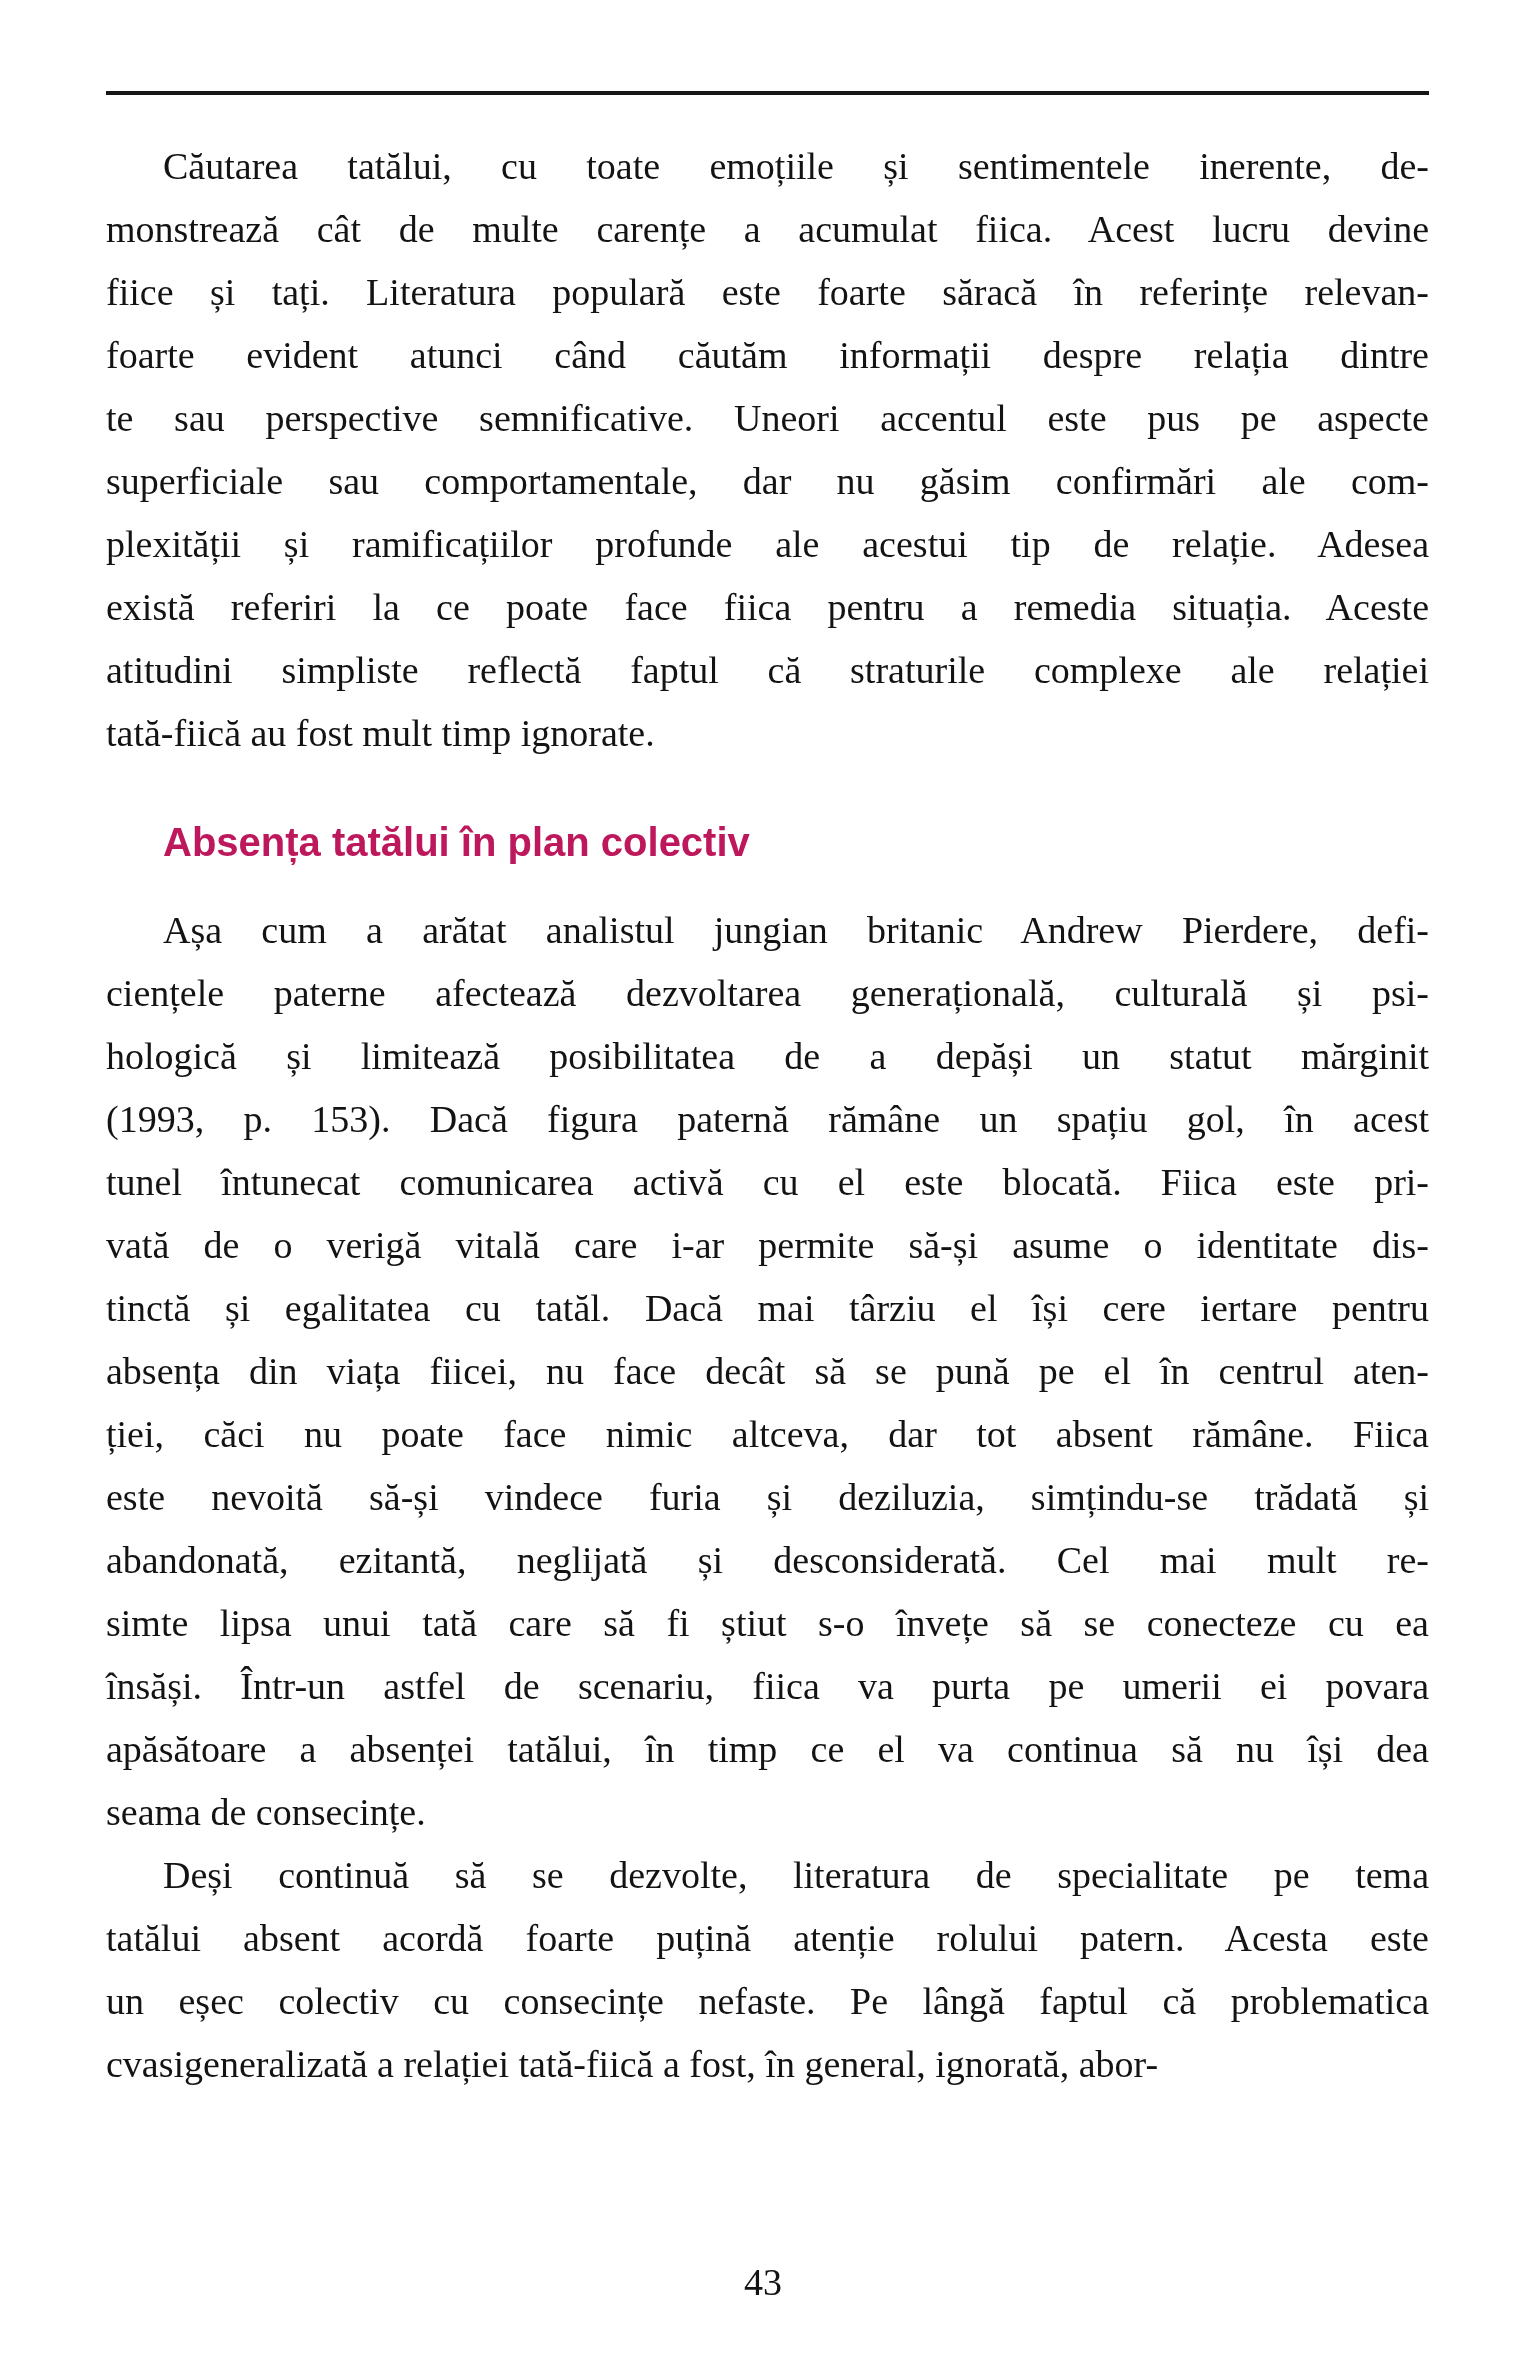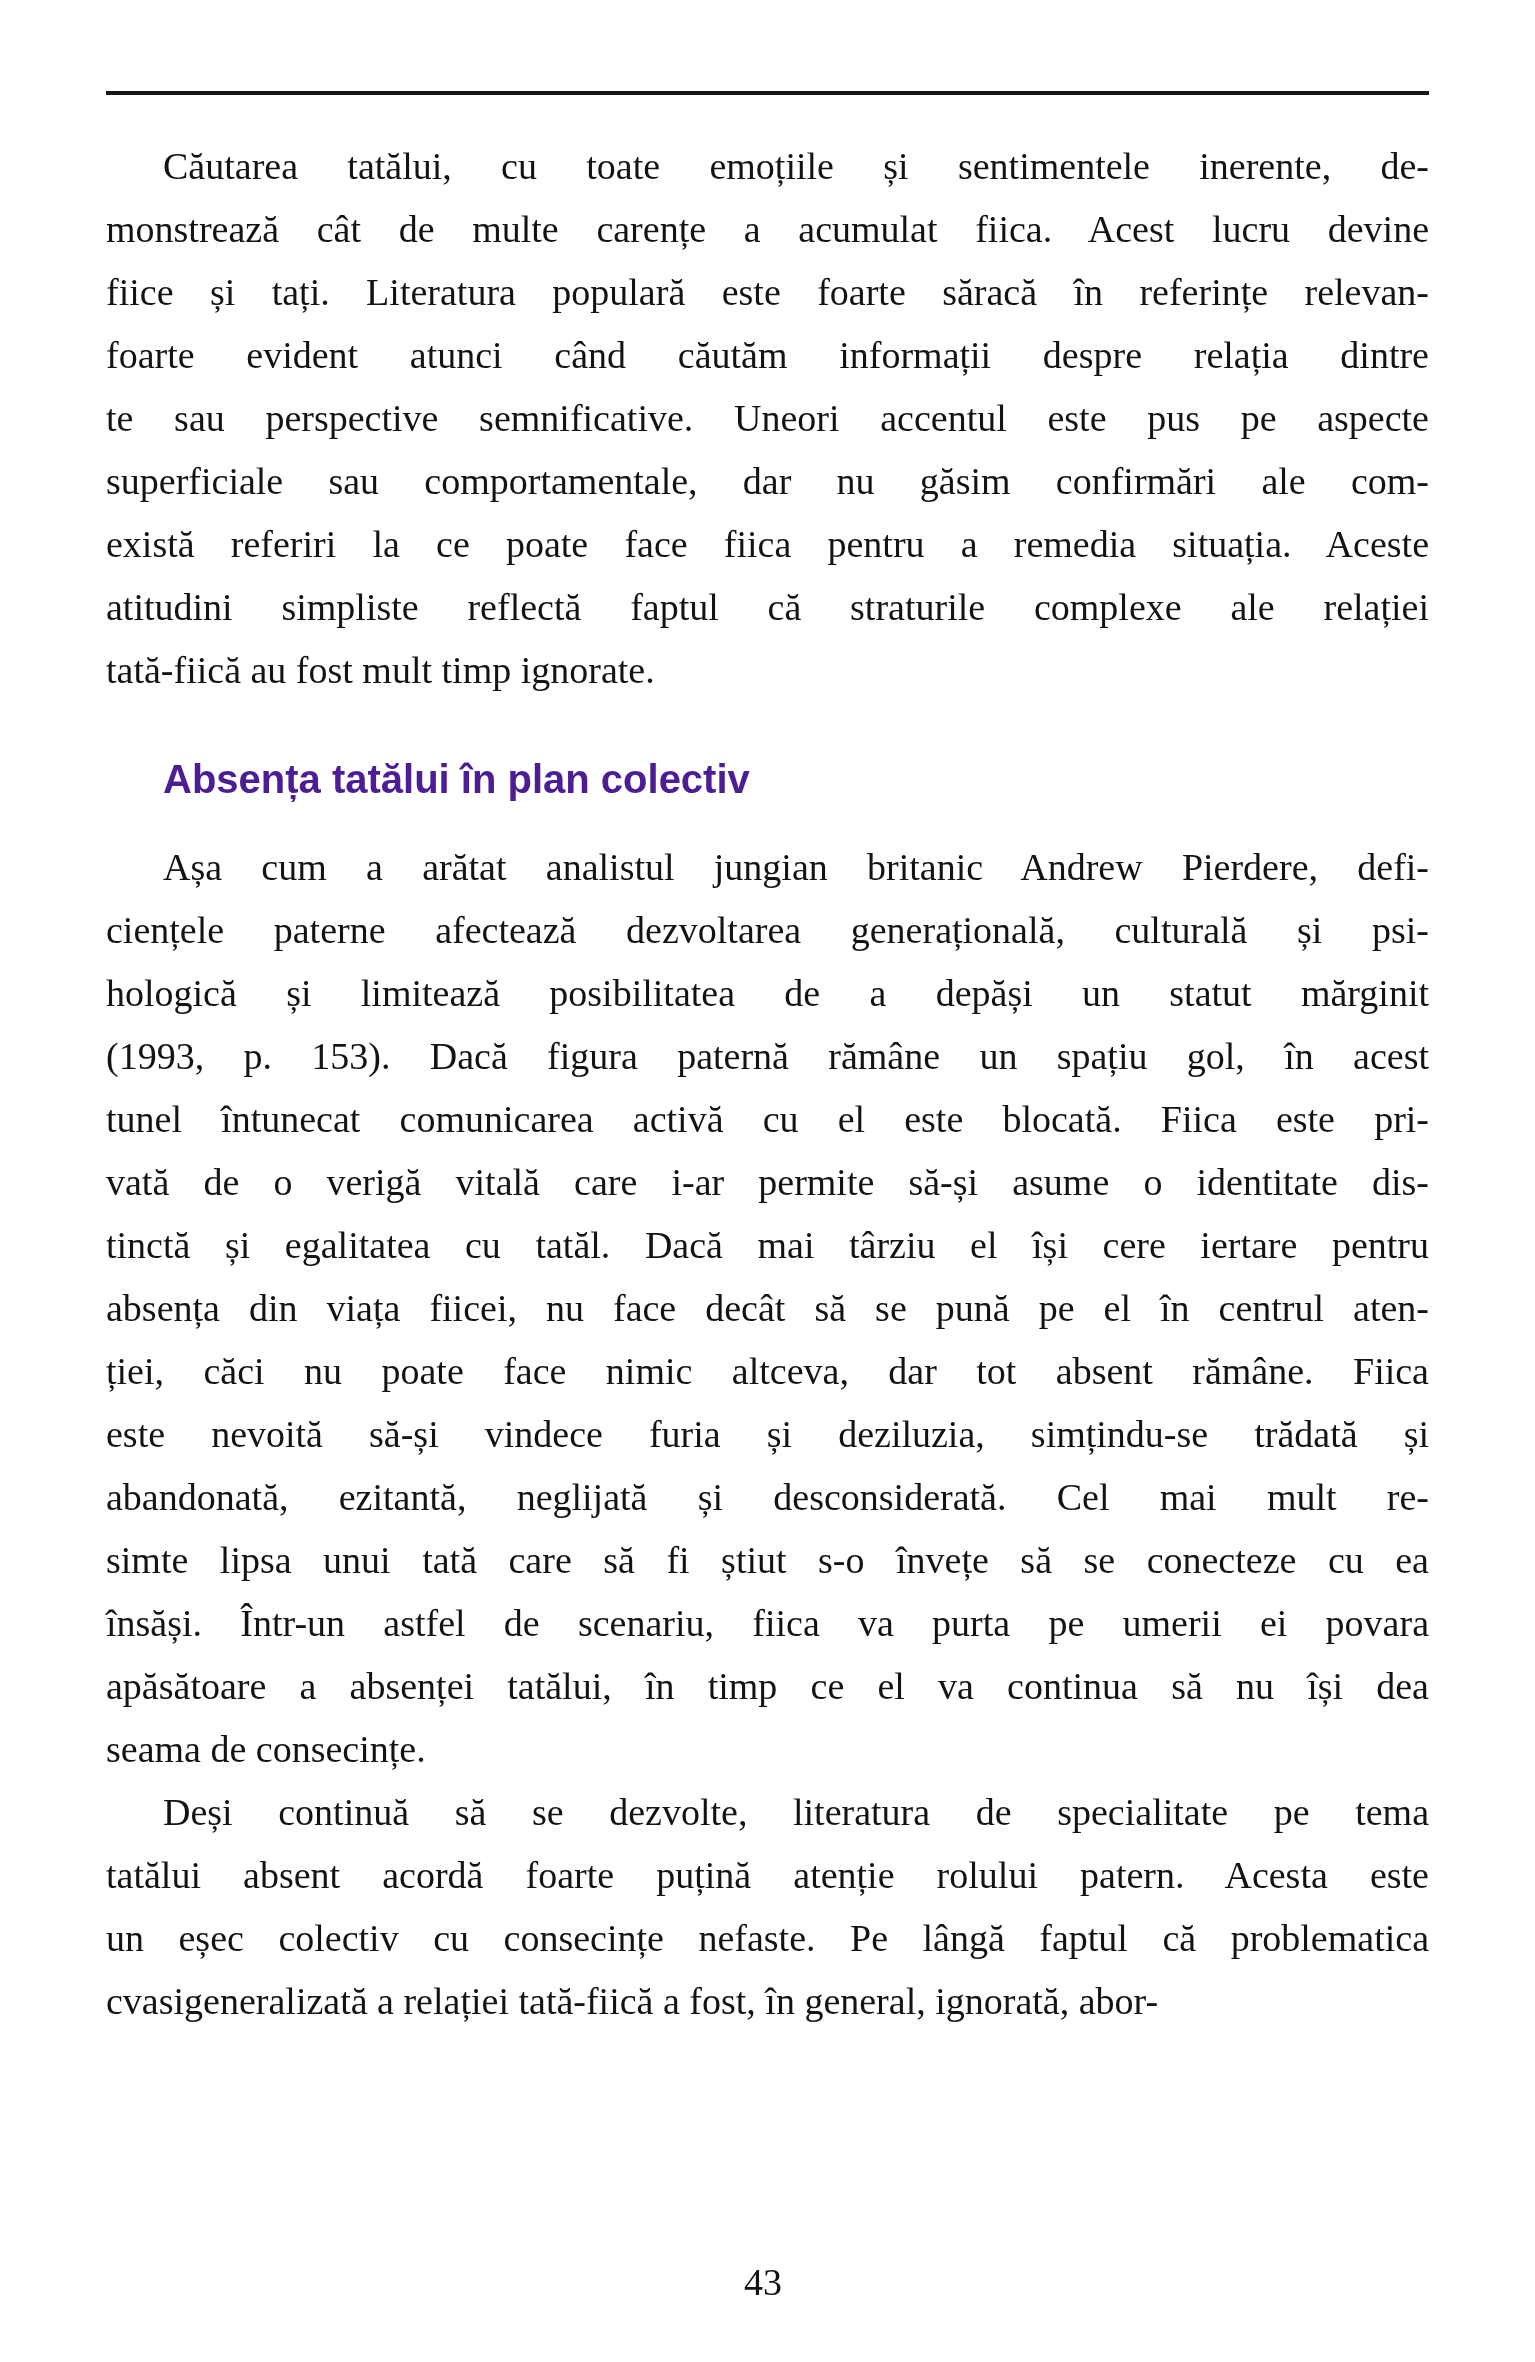--- a/index.html
+++ b/index.html
@@ -48,21 +48,21 @@
     white-space: normal;
     hyphens: none;
   }
   .line-first { text-indent: 57px; }
   .line-last  { text-align-last: left; -moz-text-align-last: left; }
   .section-heading {
     font-family: "Liberation Sans", sans-serif;
     font-weight: 700;
     font-size: 40px;
     line-height: 54px;
-    color: #4c1d95;
+    color: #be185d;
     margin: 50px 0 30px 0;
     padding-left: 57px;
   }
   .folio {
     position: absolute;
     left: 0;
     right: 9px;
     bottom: 58px;
     text-align: center;
     font-family: "Liberation Serif", "DejaVu Serif", serif;
@@ -81,20 +81,21 @@
 
     <main class="body-text">
 
       <div class="paragraph">
           <div class="line line-first">Căutarea tatălui, cu toate emoțiile și sentimentele inerente, de-</div>
           <div class="line">monstrează cât de multe carențe a acumulat fiica. Acest lucru devine</div>
           <div class="line">fiice și tați. Literatura populară este foarte săracă în referințe relevan-</div>
           <div class="line">foarte evident atunci când căutăm informații despre relația dintre</div>
           <div class="line">te sau perspective semnificative. Uneori accentul este pus pe aspecte</div>
           <div class="line">superficiale sau comportamentale, dar nu găsim confirmări ale com-</div>
+          <div class="line">plexității și ramificațiilor profunde ale acestui tip de relație. Adesea</div>
           <div class="line">există referiri la ce poate face fiica pentru a remedia situația. Aceste</div>
           <div class="line">atitudini simpliste reflectă faptul că straturile complexe ale relației</div>
           <div class="line line-last">tată-fiică au fost mult timp ignorate.</div>
         </div>
 
       <h2 class="section-heading">Absența tatălui în plan colectiv</h2>
 
       <div class="paragraph">
           <div class="line line-first">Așa cum a arătat analistul jungian britanic Andrew Pierdere, defi-</div>
           <div class="line">ciențele paterne afectează dezvoltarea generațională, culturală și psi-</div>

